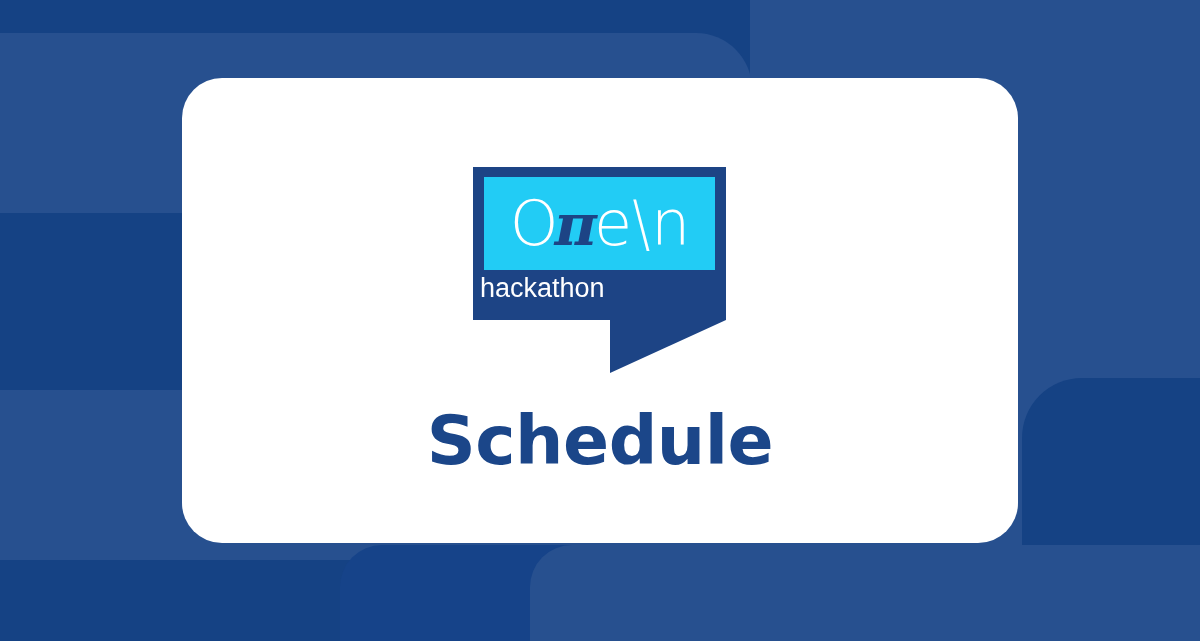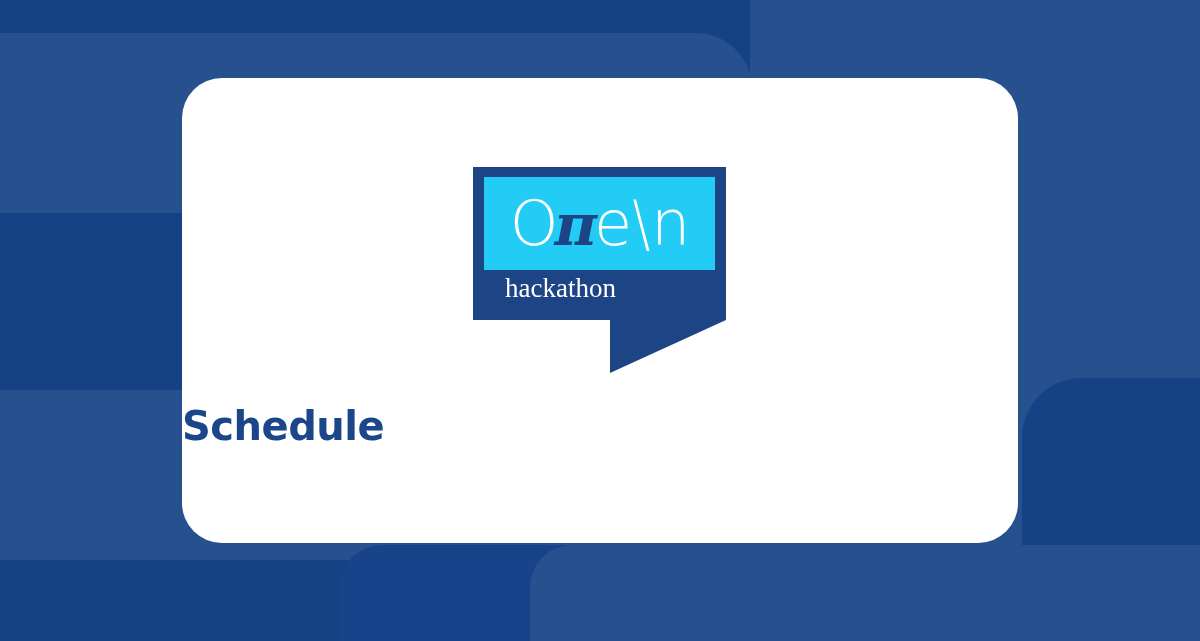--- a/index.html
+++ b/index.html
@@ -130,22 +130,22 @@
   }
 
   .logo-slash {
     display: inline-block;
     transform: scaleX(0.85);
     font-weight: 200;
   }
 
   .logo-sub {
     position: absolute;
-    left: 32px; top: 108px;
-    font-family: Liberation Serif, serif;
+    left: 7px; top: 108px;
+    font-family: Liberation Sans, sans-serif;
     font-size: 27px;
     font-weight: 300;
     color: #ffffff;
     letter-spacing: 0px;
     line-height: 1;
   }
 
   
   .logo-tail {
     position: absolute;
@@ -153,22 +153,23 @@
     width: 116px; height: 53px;
     background: #1d4485;
     clip-path: polygon(0 0, 100% 0, 0 100%);
   }
 
   
   .page-title {
     position: absolute;
     left: 0; right: 0;
     top: 326px;
+    text-align: center;
     font-family: "DejaVu Sans", sans-serif;
-    font-size: 40px;
+    font-size: 68px;
     font-weight: 700;
     color: #1b4689;
     letter-spacing: -0.5px;
     line-height: 1.1;
   }
 </style>
 </head>
 <body>
 
 <div id="stage">

